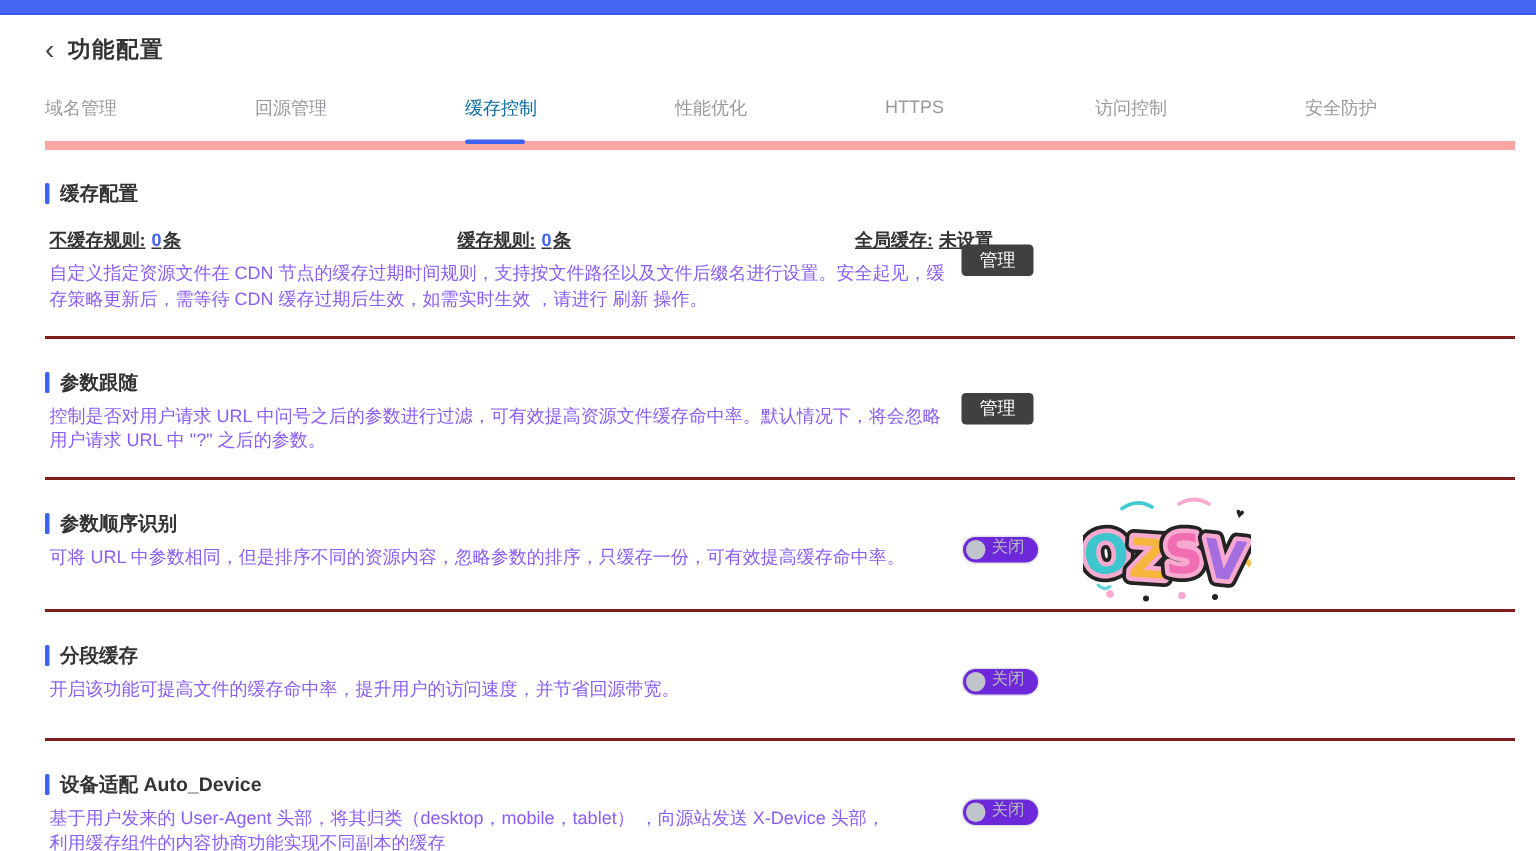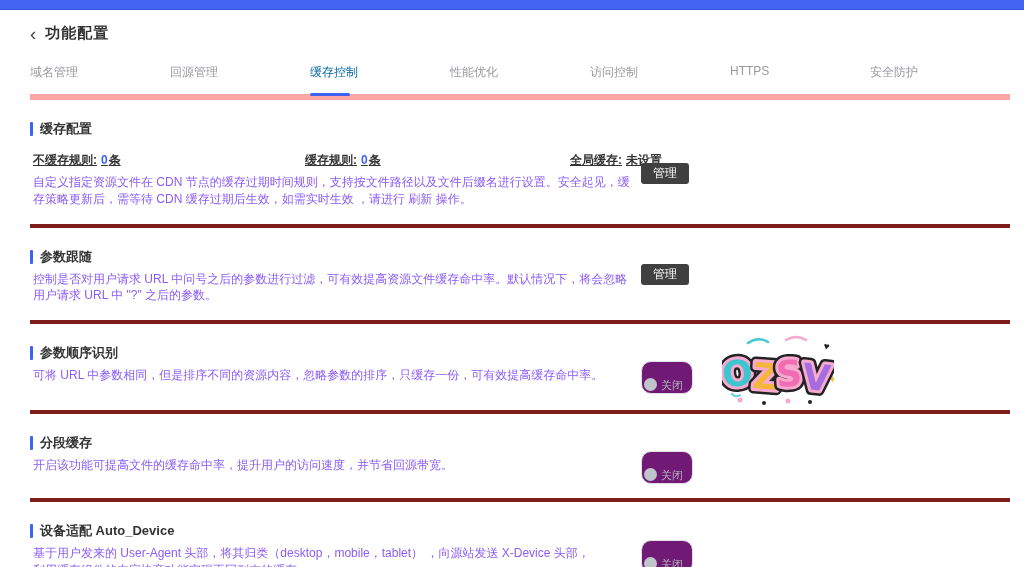--- a/index.html
+++ b/index.html
@@ -7,34 +7,34 @@
     font-family:"Liberation Sans","DejaVu Sans",sans-serif; }
   .topbar { height:10px; background:#4365f2; border-bottom:1px solid #3c58de; }
   .header { display:flex; align-items:center; margin:14px 0 0 30px; color:#333; }
   .back-icon { font-size:19px; line-height:18px; color:#444; cursor:pointer; margin-right:9px; font-weight:400; }
   .page-title { font-size:15px; font-weight:600; letter-spacing:1px; }
   .tabs { display:flex; margin:21px 14px 0 30px; border-bottom:6px solid #fca5a5; }
   .tab { width:144px; font-size:12px; color:#97999e; padding-bottom:13px; cursor:pointer; }
   .tab.active { color:#0369a1; position:relative; }
   .tab.active::after { content:""; position:absolute; left:0; bottom:-2px; width:40px; height:3px;
     background:#3d63f2; border-radius:1.5px; }
-  .section { position:relative; margin:0 14px 0 30px; border-bottom:4px solid #7f1d1d;
+  .section { position:relative; margin:0 14px 0 30px; border-bottom:2px solid #7f1d1d;
     padding:20px 0 16px 0; }
   .sec-title { display:flex; align-items:center; font-size:13px; font-weight:700; color:#333; }
   .accent-bar { width:3px; height:14px; background:#3d63f2; margin-right:7px; border-radius:1px; flex:none; }
   .stats { display:flex; margin:14px 0 0 3px; font-size:12px; color:#333; }
   .stat { font-weight:600;text-decoration:underline; }
   .stat .val { color:#3d63f2; margin-left:4px; }
   .stat .suffix { margin-left:1px; }
   .stat.c1 { width:272px; } .stat.c2 { width:265px; }
   .desc { margin:5px 0 0 3px; font-size:12px; color:#8b5cf6; line-height:1.4; max-width:604px; }
   .manage-btn { position:absolute; left:611px; background:#404040; color:#fff; font-size:12px;
     border:none; border-radius:3px; padding:4px 12px; cursor:pointer; line-height:1.1; }
-  .toggle { position:absolute; left:611px; display:flex; align-items:flex-end; gap:4px;
-    border:1px solid #e0e2e6; border-radius:10px; padding:16px 9px 2px 2px; background:#701a75; cursor:pointer; }
+  .toggle { position:absolute; left:611px; display:flex; align-items:flex-start; gap:4px;
+    border:1px solid #e0e2e6; border-radius:10px; padding:2px 9px 2px 2px; background:#6d28d9; cursor:pointer; }
   .knob { width:13px; height:13px; border-radius:50%; background:#c0c5cc; flex:none; }
   .toggle-label { font-size:11px; color:#b4b9c0; line-height:1; }
   .sec-pad-lg { padding-bottom:26px; }
   .sec-pad-md { padding-bottom:24px; }
   .graffiti { position:absolute; left:692px; top:10px; width:112px; height:74px; }
   .gw { font-family:"DejaVu Sans",sans-serif; font-weight:bold; font-size:36px; text-anchor:middle; }
   .l-black { fill:#232323; stroke:#232323; stroke-width:11; stroke-linejoin:round; }
   .l-pink { fill:#f8a9d0; stroke:#f8a9d0; stroke-width:6; stroke-linejoin:round; }
   .l-fill { stroke:none; }
   .deco { fill:none; stroke-linecap:round; }
@@ -47,22 +47,22 @@
 <div class="header">
   <span class="back-icon">‹</span>
   <span class="page-title">功能配置</span>
 </div>
 
 <div class="tabs">
   <div class="tab">域名管理</div>
   <div class="tab">回源管理</div>
   <div class="tab active">缓存控制</div>
   <div class="tab">性能优化</div>
+  <div class="tab">HTTPS</div>
   <div class="tab">访问控制</div>
-  <div class="tab">HTTPS</div>
   <div class="tab">安全防护</div>
 </div>
 
 <div class="section">
   <div class="sec-title">
     <span class="accent-bar"></span>
     <span>缓存配置</span>
   </div>
   <div class="stats">
     <div class="stat c1"><span>不缓存规则:</span><span class="val">0</span><span class="suffix">条</span></div>

